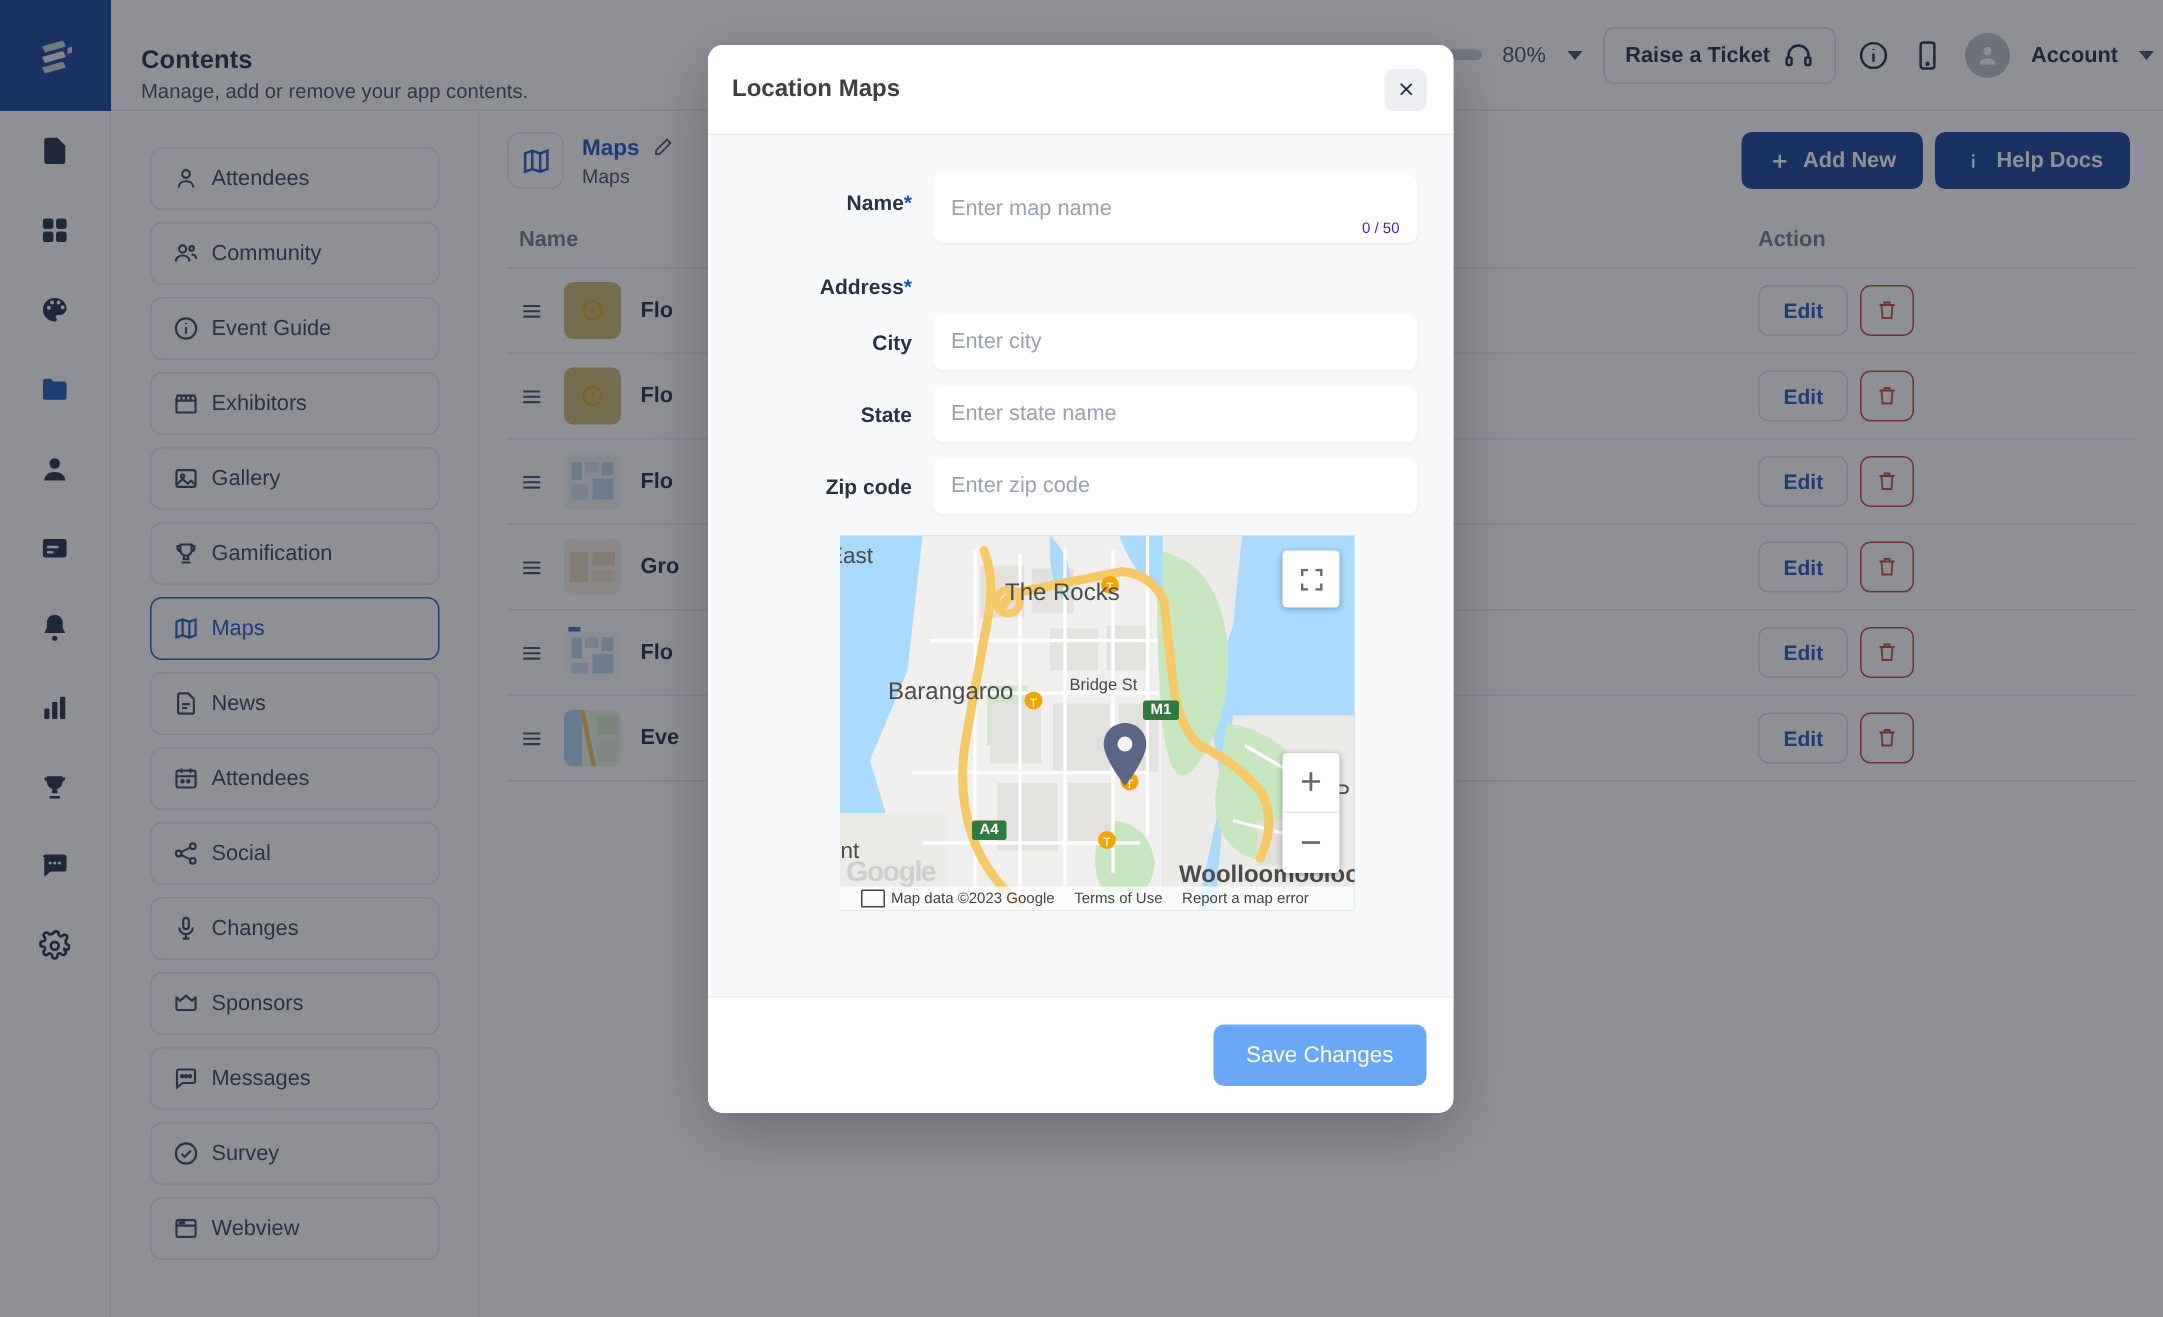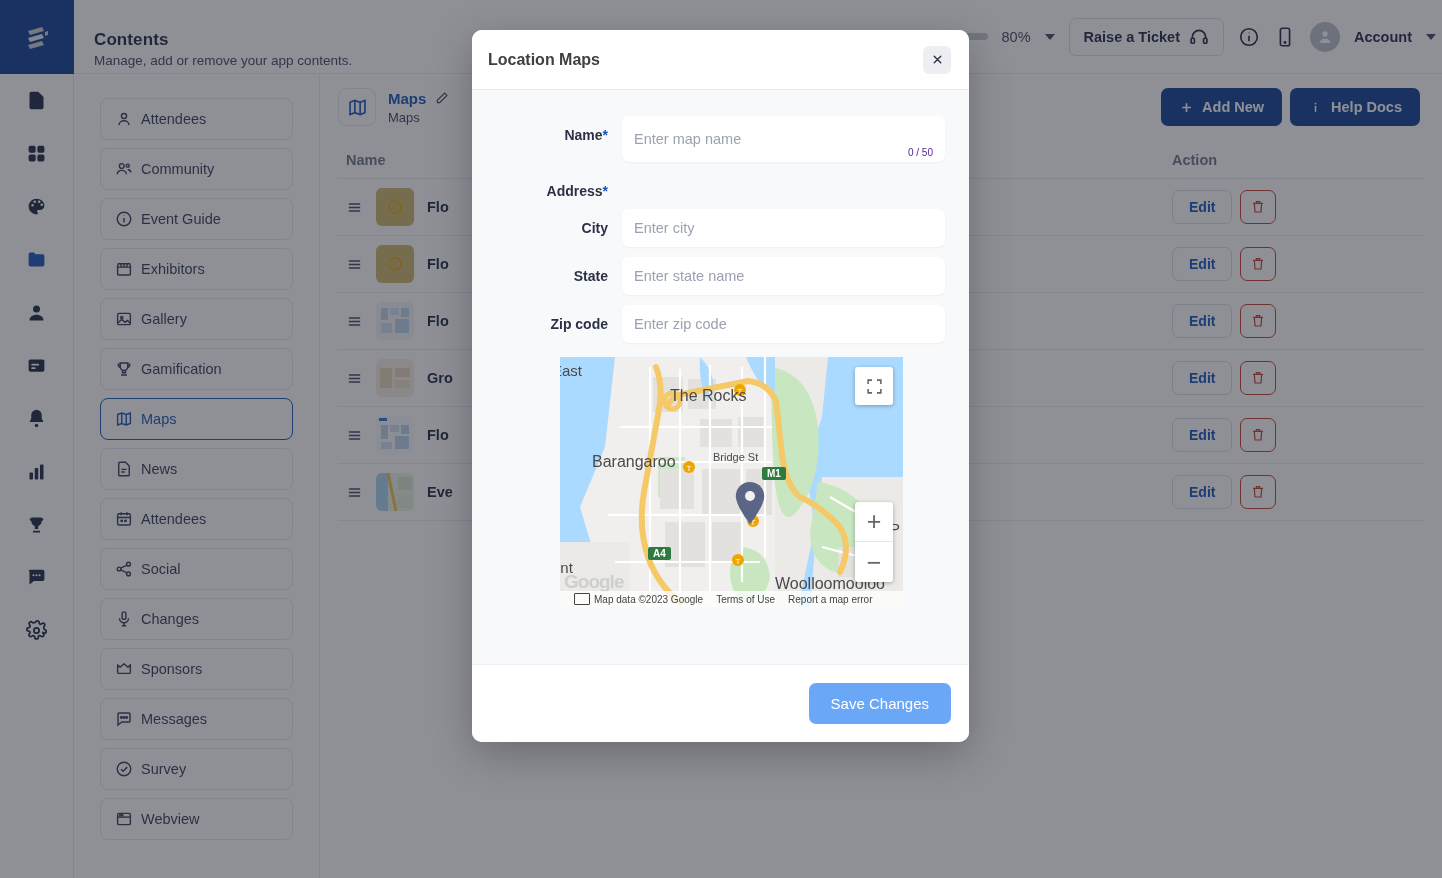--- a/index.html
+++ b/index.html
@@ -772,21 +772,21 @@
               <text x="193" y="168" font-size="8" fill="#fff" text-anchor="middle" font-family="Liberation Sans, sans-serif">T</text>
             <circle cx="178" cy="203" r="6" fill="#f0a500"></circle>
               <text x="178" y="207" font-size="8" fill="#fff" text-anchor="middle" font-family="Liberation Sans, sans-serif">T</text>
           </g>
         </svg>
 
         <div class="mlabel" style="left:-8px; top:5px; font-size:15px;">East</div>
         <div class="mlabel" style="left:110px; top:30px; font-size:16px;">The Rocks</div>
         <div class="mlabel" style="left:32px; top:96px; font-size:16px;">Barangaroo</div>
         <div class="mlabel" style="left:153px; top:94px; font-size:11px;">Bridge St</div>
-        <div class="mlabel" style="left:215px; top:218px; font-size:16px;">Woolloomooloo</div>
+        <div class="mlabel" style="left:226px; top:218px; font-size:16px;font-weight:bold;">Woolloomooloo</div>
         <div class="mlabel" style="left:-8px; top:202px; font-size:15px;">ont</div>
         <div class="mlabel" style="left:330px; top:163px; font-size:15px;">P</div>
 
         <div style="position:absolute;left:202px;top:110px;background:#2f7a3e;color:#fff;font-size:10px;font-weight:bold;padding:1px 5px;border-radius:2px;">M1</div>
         <div style="position:absolute;left:88px;top:190px;background:#2f7a3e;color:#fff;font-size:10px;font-weight:bold;padding:1px 5px;border-radius:2px;">A4</div>
 
         <span class="pin">
           <svg width="34" height="44" viewBox="0 0 34 44">
               <path d="M17 1C9 1 2.8 7.2 2.8 15.2 2.8 25 17 43 17 43s14.2-18 14.2-27.8C31.2 7.2 25 1 17 1z" fill="#5b6585"></path>
               <circle cx="17" cy="15" r="5" fill="#f2f2f2"></circle>

